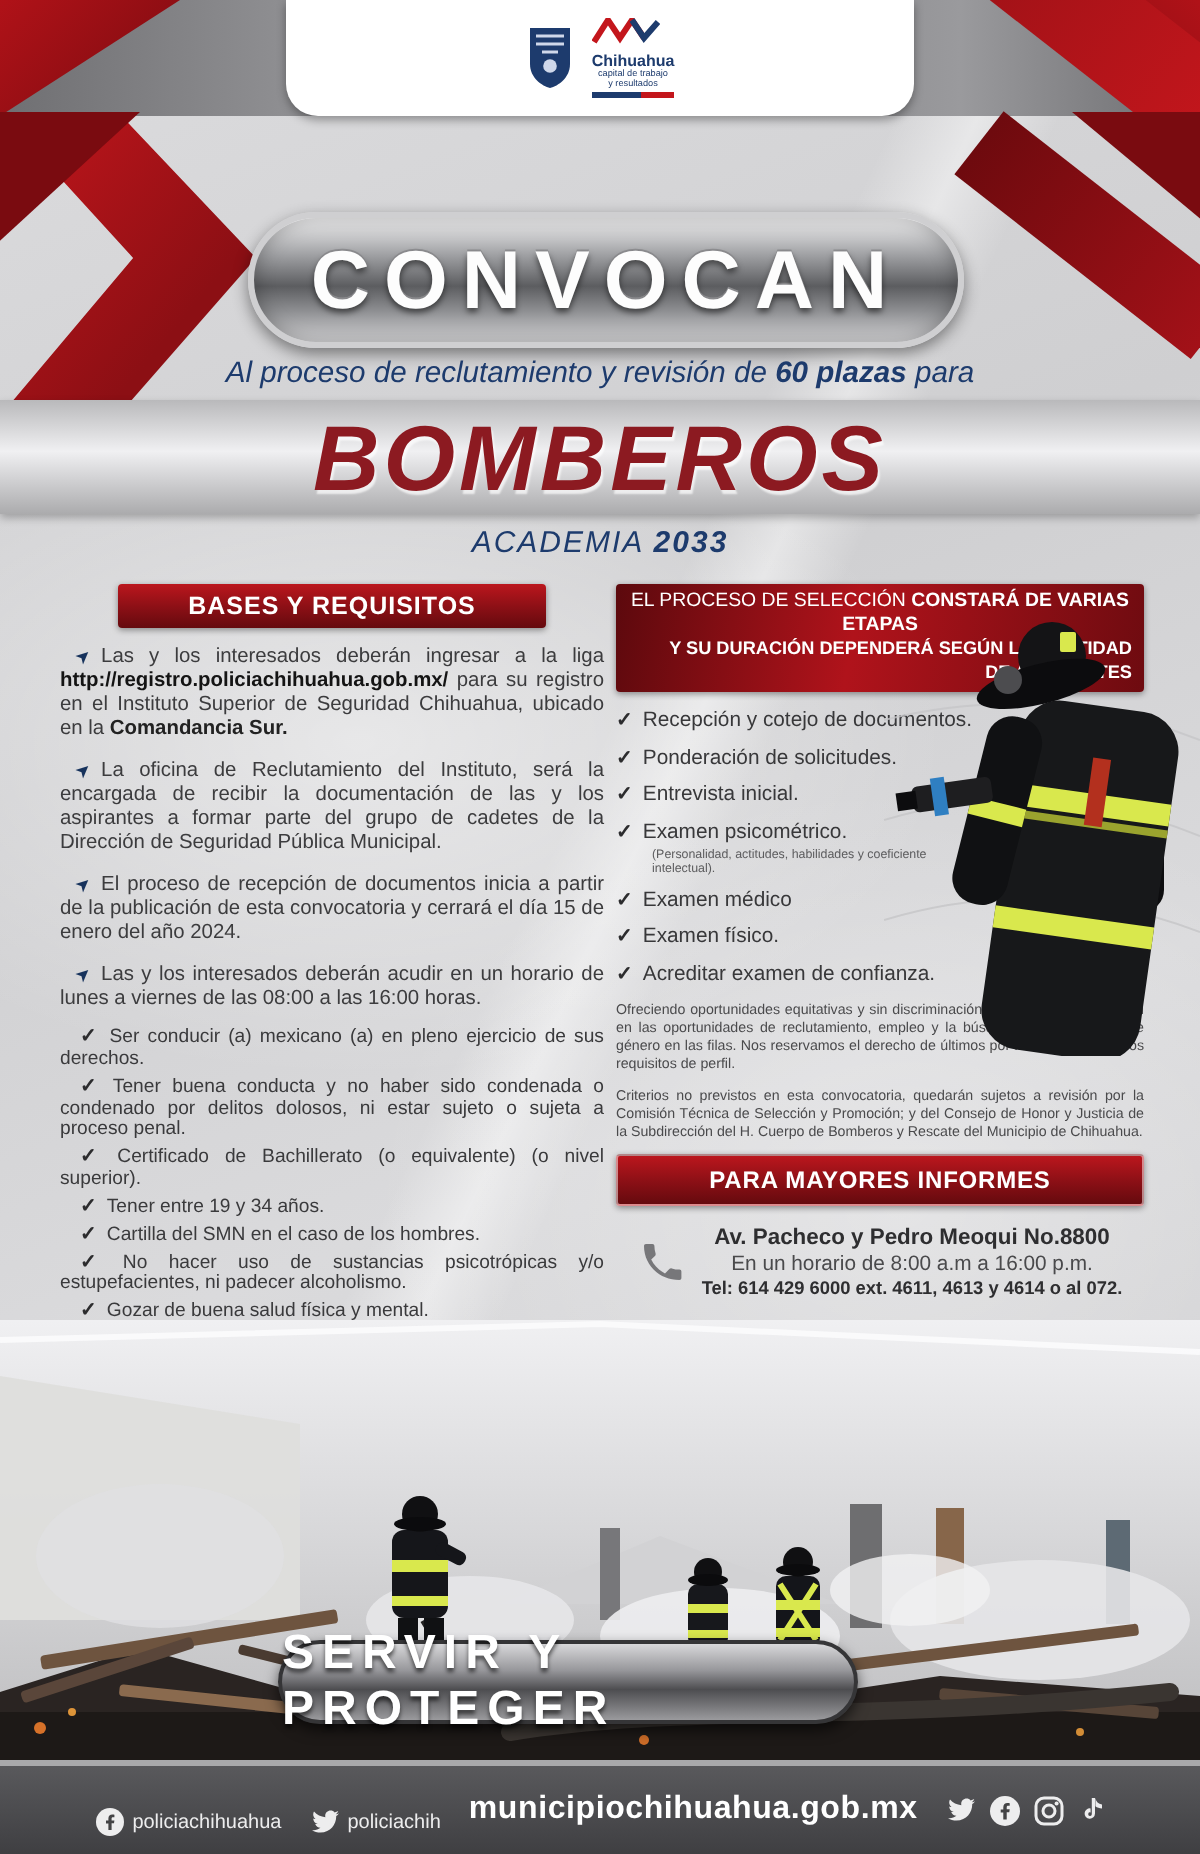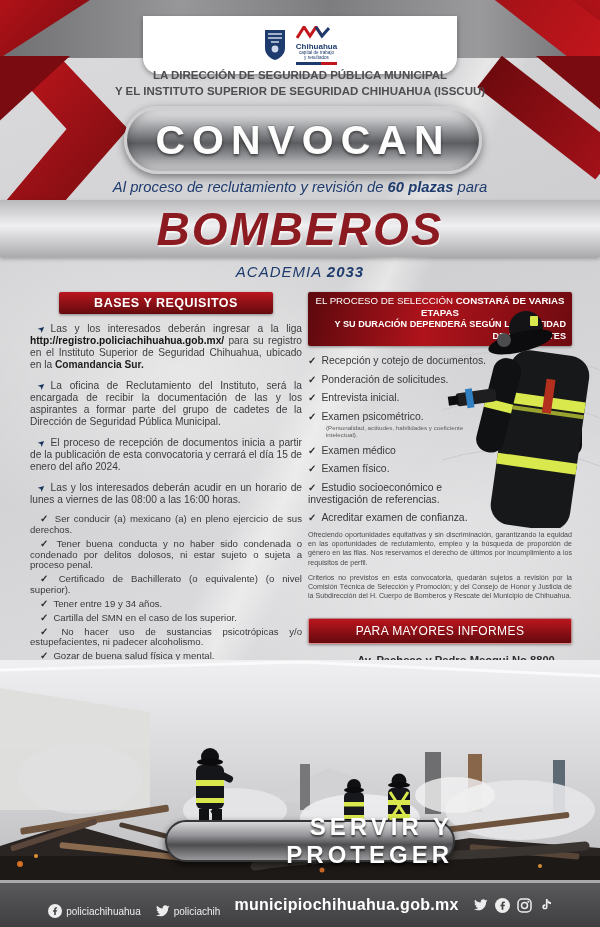--- a/index.html
+++ b/index.html
@@ -10,21 +10,21 @@
     background:
       radial-gradient(420px 240px at 30% 40%, rgba(255,255,255,.5), transparent 70%),
       radial-gradient(380px 300px at 75% 65%, rgba(255,255,255,.35), transparent 70%),
       linear-gradient(115deg, transparent 46%, rgba(255,255,255,.45) 50%, transparent 54%);}
   
   .top-strip{position:absolute;top:0;left:0;width:600px;height:58px;
     background:linear-gradient(90deg,#6f6f72,#97979a 30%,#7d7d80 55%,#9a9a9d 80%,#6c6c6f);}
   .corner{position:absolute;top:0;width:90px;height:58px;}
   .corner.l{left:0;background:linear-gradient(135deg,#b01218,#7a0b10);clip-path:polygon(0 0,100% 0,0 100%);}
   .corner.r{right:0;background:linear-gradient(225deg,#b01218,#7a0b10);clip-path:polygon(0 0,100% 0,100% 100%);}
-  .logo-card{position:absolute;top:16px;left:143px;width:314px;height:58px;background:#fff;
+  .logo-card{position:absolute;top:0;left:143px;width:314px;height:58px;background:#fff;
     border-radius:0 0 16px 16px;box-shadow:0 2px 5px rgba(0,0,0,.35);
     display:flex;align-items:center;justify-content:center;gap:9px;padding:0 8px;box-sizing:border-box;}
   .lg{display:flex;align-items:center;gap:3px;}
   .cap-txt{line-height:1;color:#1d3b6d;text-align:center;}
   .cap-txt .l1{font-size:8px;font-weight:bold;}
   .cap-txt .l2{font-size:4.6px;}
   .cap-bar{height:3px;margin-top:1px;background:linear-gradient(90deg,#1d3b6d 60%,#c3161c 60%);}
   .dspm-col{text-align:center;line-height:1;}
   .dspm-acr{font-size:16px;font-weight:800;color:#1d3b6d;letter-spacing:.5px;font-style:italic;}
   .dspm-rib{background:#1d3b6d;color:#fff;font-size:3.6px;border-radius:4px;padding:1.5px 3px;margin-top:1px;}
@@ -82,34 +82,34 @@
   .proc-banner{background:linear-gradient(100deg,#5c090d,#b0131b 45%,#6e0b10);color:#fff;
     padding:3px 6px 4px;border-radius:2px;box-shadow:0 1px 3px rgba(0,0,0,.4);line-height:1.25;}
   .pb1{font-size:9.7px;text-align:center;}
   .pb1 b{font-weight:800;}
   .pb23{font-size:9.1px;font-weight:bold;text-align:right;}
   .steps{margin-top:9px;width:178px;}
   .step{font-size:10.4px;color:#38383a;line-height:1.12;margin-bottom:7px;font-weight:500;text-align:left;}
   .step .check::before{margin-left:0;}
   .step-note{font-size:6.2px;color:#5c5c5e;margin:1px 0 0 18px;line-height:1.15;}
   .legal{font-size:7.1px;color:#4a4a4c;line-height:1.3;text-align:justify;margin-top:6px;}
-  .inf-bar{margin-top:16px;padding:5px 12px;font-size:12px;font-weight:normal;letter-spacing:.4px;
+  .inf-bar{margin-top:6px;padding:5px 12px;font-size:12px;font-weight:bold;letter-spacing:.4px;
     border:1px solid rgba(255,255,255,.5);}
   .contact{margin-top:9px;display:flex;align-items:center;justify-content:center;gap:8px;}
   .contact-txt{text-align:center;line-height:1.25;}
   .addr{font-size:11.2px;font-weight:bold;color:#2e2e30;}
   .hours{font-size:10.4px;color:#4a4a4c;}
   .tel{font-size:9.2px;font-weight:bold;color:#2e2e30;}
   .ff-photo{position:absolute;top:300px;right:0;width:158px;height:228px;pointer-events:none;}
   
   .scene{position:absolute;top:660px;left:0;width:600px;height:220px;}
-  .servir{position:absolute;top:820px;left:165px;width:286px;height:38px;border-radius:24px;
+  .servir{position:absolute;top:820px;left:139px;width:286px;height:38px;border-radius:24px;
     background:linear-gradient(180deg,#d8d8da 0%,#96969a 35%,#4d4d50 60%,#9a9a9d 100%);
     border:2px solid #353537;box-shadow:0 3px 7px rgba(0,0,0,.6);
-    display:flex;align-items:center;justify-content:center;text-align:right;}
+    display:flex;align-items:center;justify-content:center;}
   .servir span{font-size:24px;font-weight:800;letter-spacing:4px;color:#fff;
     text-shadow:0 2px 2px rgba(0,0,0,.6);}
   
   .footer{position:absolute;top:880px;left:0;width:600px;height:47px;
     background:linear-gradient(180deg,#59595c,#3f3f42);border-top:3px solid #a9a9ab;box-sizing:border-box;
     display:flex;align-items:center;justify-content:center;gap:14px;color:#ededee;}
   .handle{display:flex;align-items:center;gap:4px;font-size:10px;margin-top:12px;}
   .web{font-size:16px;font-weight:800;color:#fff;letter-spacing:.3px;}
   .soc-row{display:flex;align-items:center;gap:7px;}
   .ic{display:inline-flex;align-items:center;justify-content:center;}
@@ -146,24 +146,20 @@
         <div class="cap-txt">
           <div class="l1">Chihuahua</div>
           <div class="l2">capital de trabajo</div>
           <div class="l2">y resultados</div>
           <div class="cap-bar"></div>
         </div>
       </div>
     </div>
   </div>
 
-  <div class="org">
-    <div>LA DIRECCIÓN DE SEGURIDAD PÚBLICA MUNICIPAL</div>
-    <div>Y EL INSTITUTO SUPERIOR DE SEGURIDAD CHIHUAHUA (ISSCUU)</div>
-  </div>
 
   <div class="convocan">
     <span>CONVOCAN</span>
   </div>
   <div class="process-line">
     <span>Al proceso de reclutamiento y revisión de </span><b>60 plazas</b><span> para</span>
   </div>
   <div class="silver-band">
     <span class="bomberos">BOMBEROS</span>
   </div>
@@ -196,21 +192,21 @@
         <div class="req-item">
         <span class="check"></span><span>Tener buena conducta y no haber sido condenada o condenado por delitos dolosos, ni estar sujeto o sujeta a proceso penal.</span>
       </div>
         <div class="req-item">
         <span class="check"></span><span>Certificado de Bachillerato (o equivalente) (o nivel superior).</span>
       </div>
         <div class="req-item">
         <span class="check"></span><span>Tener entre 19 y 34 años.</span>
       </div>
         <div class="req-item">
-        <span class="check"></span><span>Cartilla del SMN en el caso de los superior.</span>
+        <span class="check"></span><span>Cartilla del SMN en el caso de los hombres.</span>
       </div>
         <div class="req-item">
         <span class="check"></span><span>No hacer uso de sustancias psicotrópicas y/o estupefacientes, ni padecer alcoholismo.</span>
       </div>
         <div class="req-item">
         <span class="check"></span><span>Gozar de buena salud física y mental.</span>
       </div>
         <div class="req-item">
         <span class="check"></span><span>Licencia de conducir (chofer particular).</span>
       </div>
@@ -246,24 +242,20 @@
         <div class="step">
         <span class="check"></span><span>Examen psicométrico.</span>
         <div class="step-note">(Personalidad, actitudes, habilidades y coeficiente intelectual).</div>
       </div>
         <div class="step">
         <span class="check"></span><span>Examen médico</span>
         
       </div>
         <div class="step">
         <span class="check"></span><span>Examen físico.</span>
-        
-      </div>
-        <div class="step">
-        <span class="check"></span><span>Estudio socioeconómico e investigación de referencias.</span>
         
       </div>
         <div class="step">
         <span class="check"></span><span>Acreditar examen de confianza.</span>
         
       </div>
       </div>
     <div class="legal">Ofreciendo oportunidades equitativas y sin discriminación, garantizando la equidad en las oportunidades de reclutamiento, empleo y la búsqueda de proporción de género en las filas. Nos reservamos el derecho de últimos por incumplimiento a los requisitos de perfil.</div>
     <div class="legal">Criterios no previstos en esta convocatoria, quedarán sujetos a revisión por la Comisión Técnica de Selección y Promoción; y del Consejo de Honor y Justicia de la Subdirección del H.  Cuerpo de Bomberos y Rescate del Municipio de Chihuahua.</div>
     <div class="redbar inf-bar">PARA MAYORES INFORMES</div>

